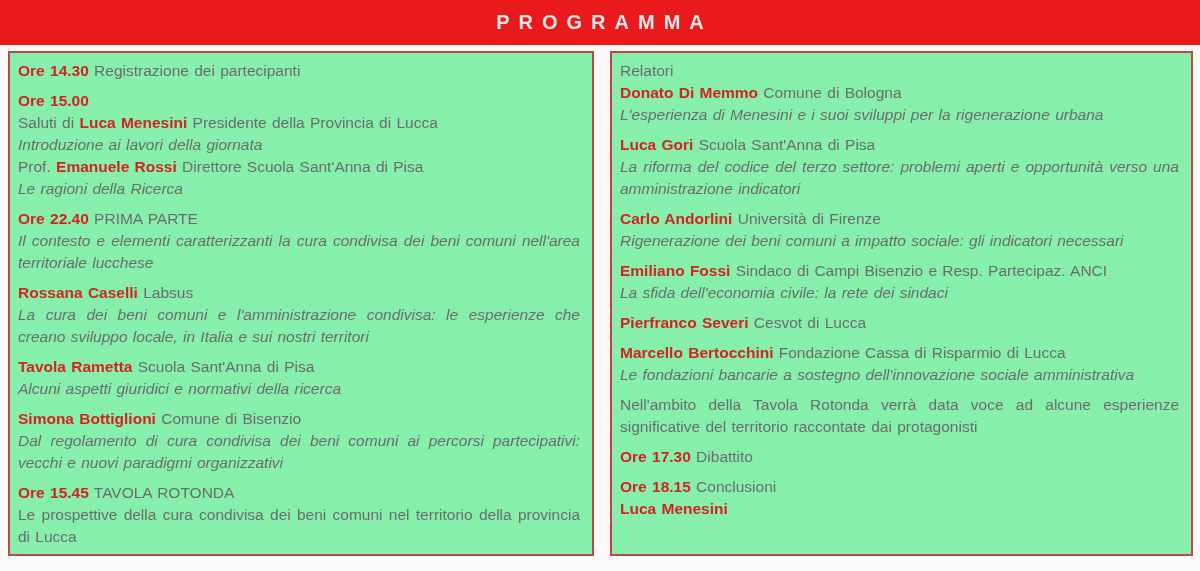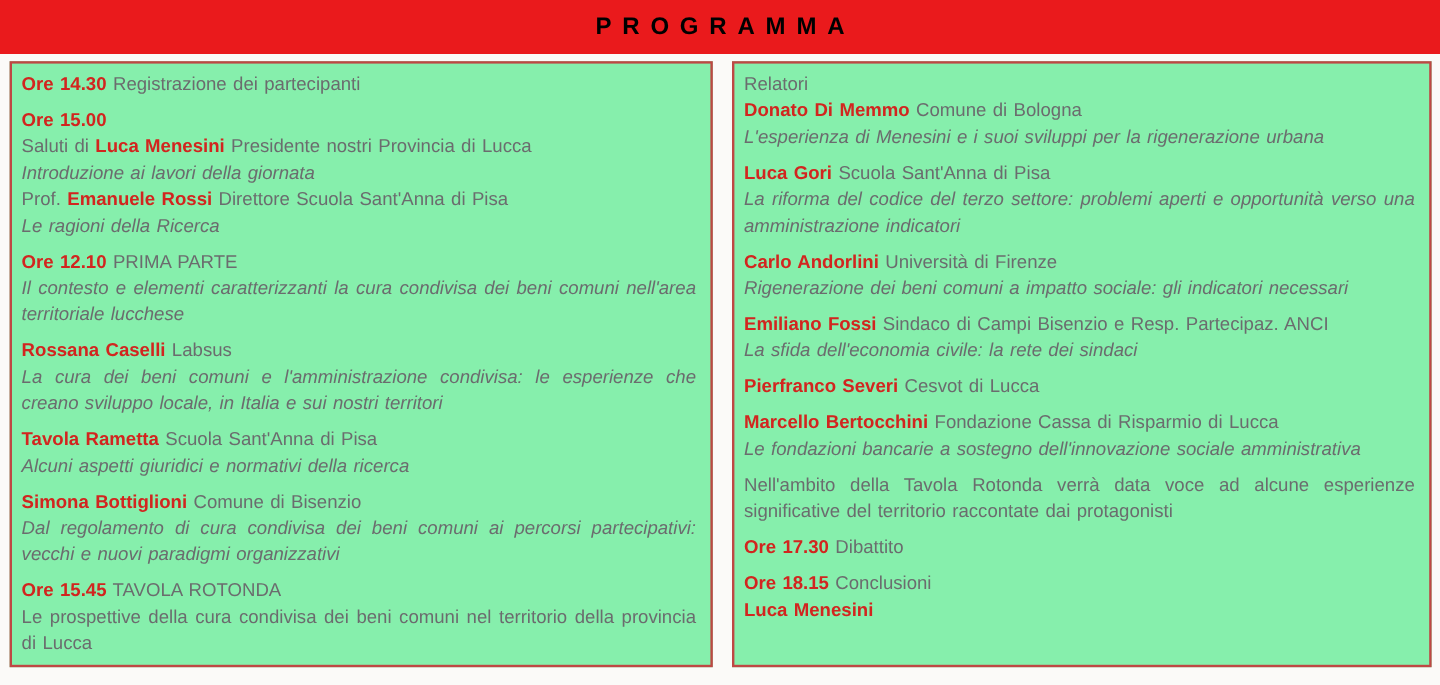--- a/index.html
+++ b/index.html
@@ -11,21 +11,21 @@
     overflow: hidden;
   }
   .banner {
     position: absolute;
     left: 0; top: 0;
     width: 1200px; height: 45px;
     background: var(--banner-red, #ea1a1c);
     display: flex; align-items: center; justify-content: center;
   }
   .banner-title {
-    color: #000000;
+    color: #e5e5e5;
     font-size: 20px;
     font-weight: bold;
     letter-spacing: 9px;
     padding-left: 9px; 
     white-space: nowrap;
   }
   .panel {
     position: absolute;
     top: 51px;
     height: 505px;
@@ -55,27 +55,27 @@
 <div class="banner">
   <div class="banner-title">PROGRAMMA</div>
 </div>
 
 <div class="panel panel-left">
     <div class="para">
       <div class="line"><span class="seg-red">Ore 14.30</span><span class="seg-plain"> Registrazione dei partecipanti</span></div>
     </div>
     <div class="para">
       <div class="line"><span class="seg-red">Ore 15.00</span></div>
-      <div class="line"><span class="seg-plain">Saluti di </span><span class="seg-red">Luca Menesini</span><span class="seg-plain"> Presidente nostri Provincia di Lucca</span></div>
+      <div class="line"><span class="seg-plain">Saluti di </span><span class="seg-red">Luca Menesini</span><span class="seg-plain"> Presidente della Provincia di Lucca</span></div>
       <div class="line"><span class="seg-italic">Introduzione ai lavori della giornata</span></div>
       <div class="line"><span class="seg-plain">Prof. </span><span class="seg-red">Emanuele Rossi</span><span class="seg-plain"> Direttore Scuola Sant'Anna di Pisa</span></div>
       <div class="line"><span class="seg-italic">Le ragioni della Ricerca</span></div>
     </div>
     <div class="para">
-      <div class="line"><span class="seg-red">Ore 12.10</span><span class="seg-plain"> PRIMA PARTE</span></div>
+      <div class="line"><span class="seg-red">Ore 22.40</span><span class="seg-plain"> PRIMA PARTE</span></div>
       <div class="line justify"><span class="seg-italic">Il contesto e elementi caratterizzanti la cura condivisa dei beni comuni nell'area territoriale lucchese</span></div>
     </div>
     <div class="para">
       <div class="line"><span class="seg-red">Rossana Caselli</span><span class="seg-plain"> Labsus</span></div>
       <div class="line justify"><span class="seg-italic">La cura dei beni comuni e l'amministrazione condivisa: le esperienze che creano sviluppo locale, in Italia e sui nostri territori</span></div>
     </div>
     <div class="para">
       <div class="line"><span class="seg-red">Tavola Rametta</span><span class="seg-plain"> Scuola Sant'Anna di Pisa</span></div>
       <div class="line"><span class="seg-italic">Alcuni aspetti giuridici e normativi della ricerca</span></div>
     </div>

